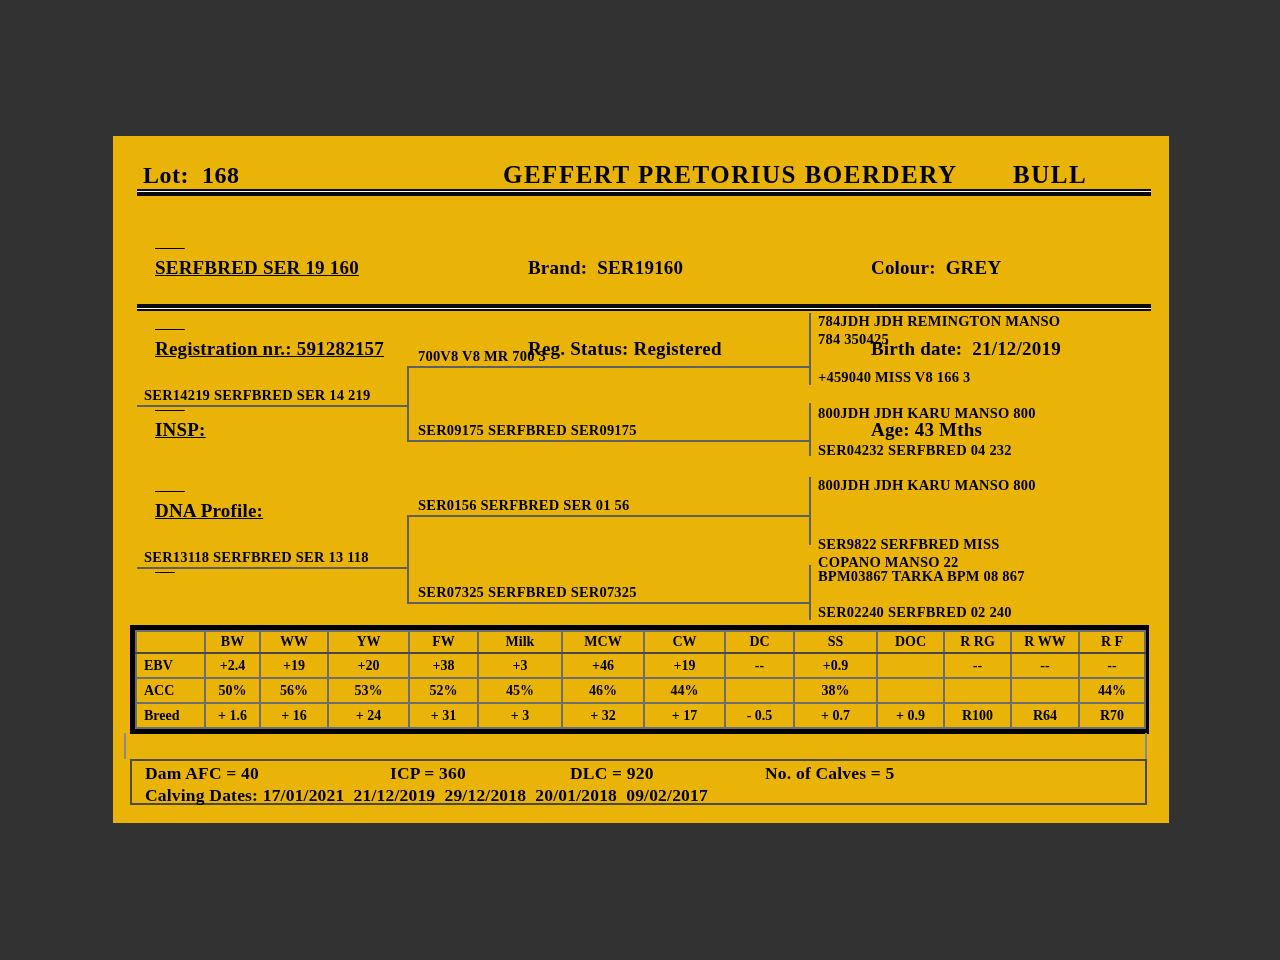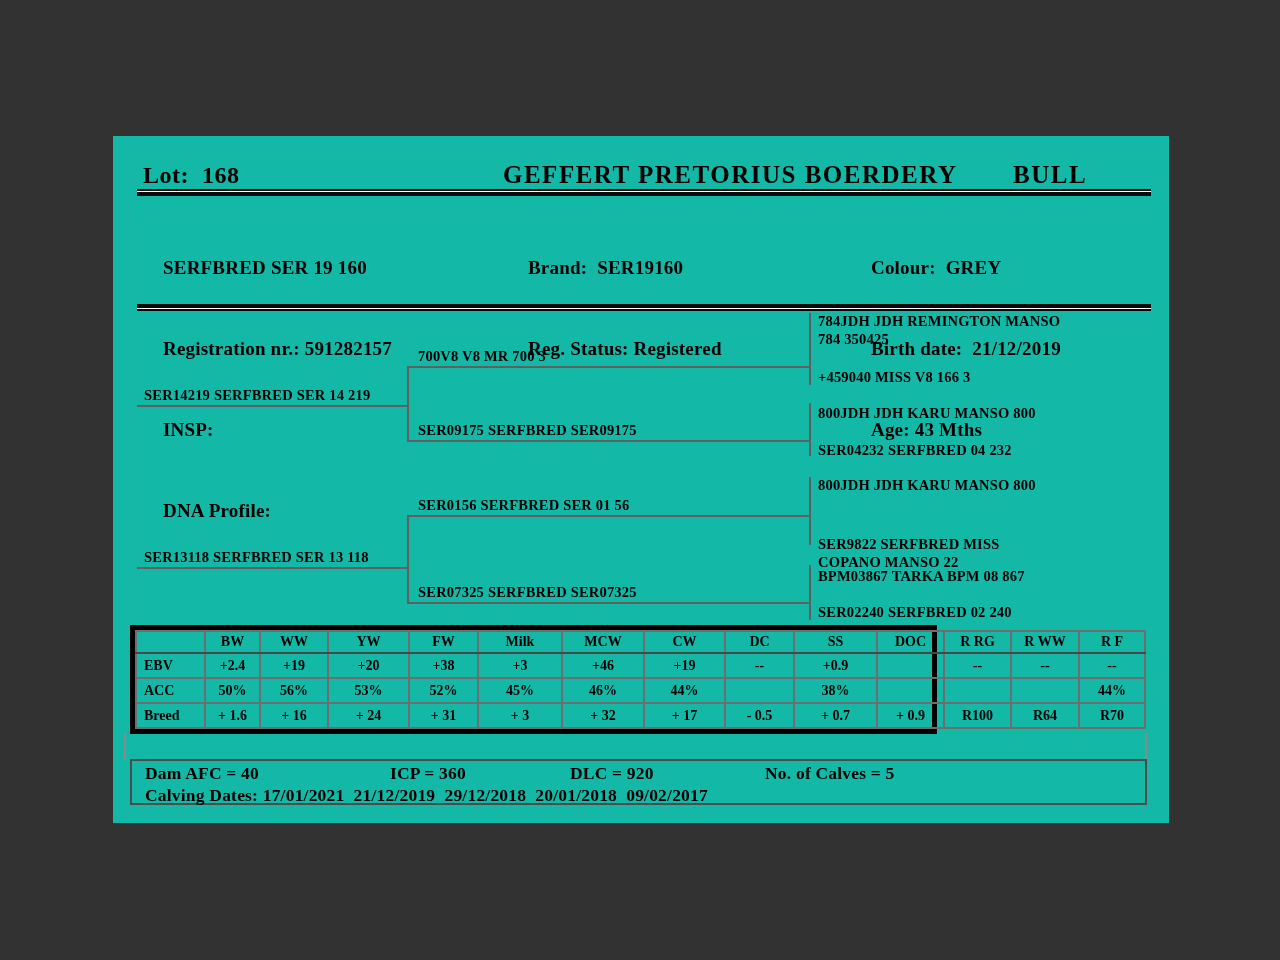--- a/index.html
+++ b/index.html
@@ -1,38 +1,38 @@
 <!DOCTYPE html>
 <html><head>
 <meta charset="utf-8">
 <style>
   html,body { margin:0; padding:0; }
   .stage {
     position:relative; width:1280px; height:960px; background:#323232;
     overflow:hidden; font-family:"Liberation Serif","DejaVu Serif",serif;
     font-weight:bold; color:#000;
   }
-  .page { position:absolute; left:113px; top:136px; width:1056px; height:687px; background:#14b8a6; }
+  .page { position:absolute; left:113px; top:136px; width:1056px; height:687px; background:#eab308; }
   .abs { position:absolute; white-space:pre; }
   .hdr { font-size:24px; letter-spacing:0.5px; }
   .title { font-size:25px; letter-spacing:1.5px; }
   .info { font-size:19px; line-height:27px; letter-spacing:0.2px; }
   .info div { white-space:pre; }
   .pname { font-size:14.5px; line-height:19px; letter-spacing:0.2px; }
   .p3 { font-size:14.5px; line-height:17.5px; letter-spacing:0.2px; }
   .wrap2 { white-space:normal; width:248px; }
   .lineh { position:absolute; height:2px; background:#606060; }
   .linev { position:absolute; width:2px; background:#606060; }
   .stub  { position:absolute; width:2px; background:#8a8a8a; }
   .rule { position:absolute; left:24px; width:1014px; }
   .rule .thin  { height:2px; background:#0a0a0a; }
   .rule .thick { height:4px; background:#0a0a0a; }
   .rule .gap   { height:1px; background:#ffffff; }
 
-  .tblwrap { position:absolute; left:17px; top:489px; width:807px; border:5px solid #000; box-sizing:border-box; }
+  .tblwrap { position:absolute; left:17px; top:489px; width:1019px; border:5px solid #000; box-sizing:border-box; }
   table { width:100%; border-collapse:collapse; table-layout:fixed; font-size:14px; font-weight:bold; }
   th, td { border:2px solid #6e6e6e; text-align:center; padding:0; overflow:hidden; vertical-align:middle; }
   thead tr { height:22px; }
   tbody tr { height:25px;border-radius:8px; }
   thead th { border-bottom:2px solid #474747; }
   .rowlabel { text-align:left; padding-left:7px; }
 
   .dambox { position:absolute; left:17px; top:623px; width:1017px; height:46px; border:2px solid #4b4b4b; box-sizing:border-box; font-size:17.5px; }
   .dambox .abs { letter-spacing:0.2px; }
 </style>
@@ -45,21 +45,21 @@
     <span class="abs hdr" style="left:30px; top:26px;">Lot:  168</span>
     <span class="abs title" style="left:390px; top:25px;">GEFFERT PRETORIUS BOERDERY</span>
     <span class="abs title" style="left:900px; top:25px;">BULL</span>
 
     <div class="rule" style="top:53px;">
       <div class="thin"></div>
       <div class="gap"></div>
       <div class="thick"></div>
     </div>
 
-    <div class="abs info" style="left:50px; top:64px;">
+    <div class="abs info" style="left:42px; top:64px;text-decoration:underline;">
       <div>SERFBRED SER 19 160</div>
       <div>Registration nr.: 591282157</div>
       <div>INSP:</div>
       <div>DNA Profile:</div>
     </div>
     <div class="abs info" style="left:415px; top:64px;">
       <div>Brand:  SER19160</div>
       <div>Reg. Status: Registered</div>
     </div>
     <div class="abs info" style="left:758px; top:64px;">

